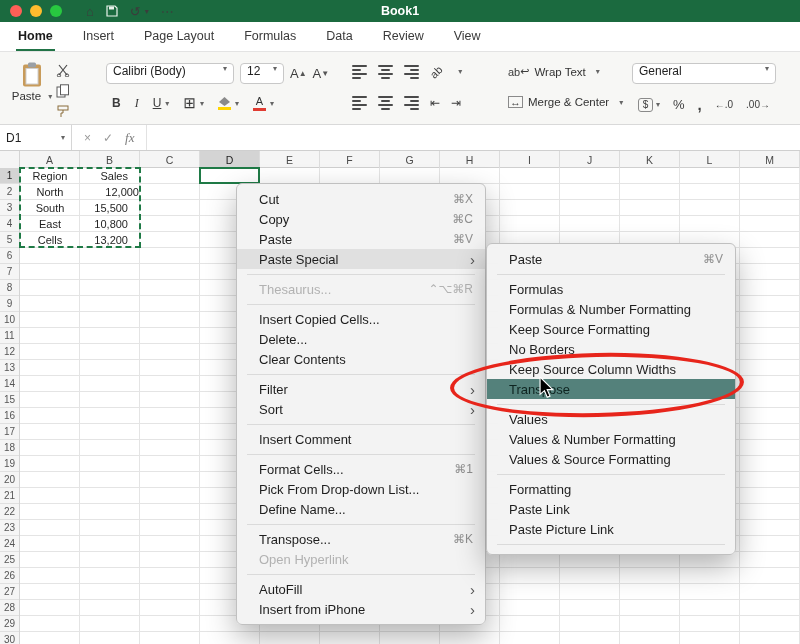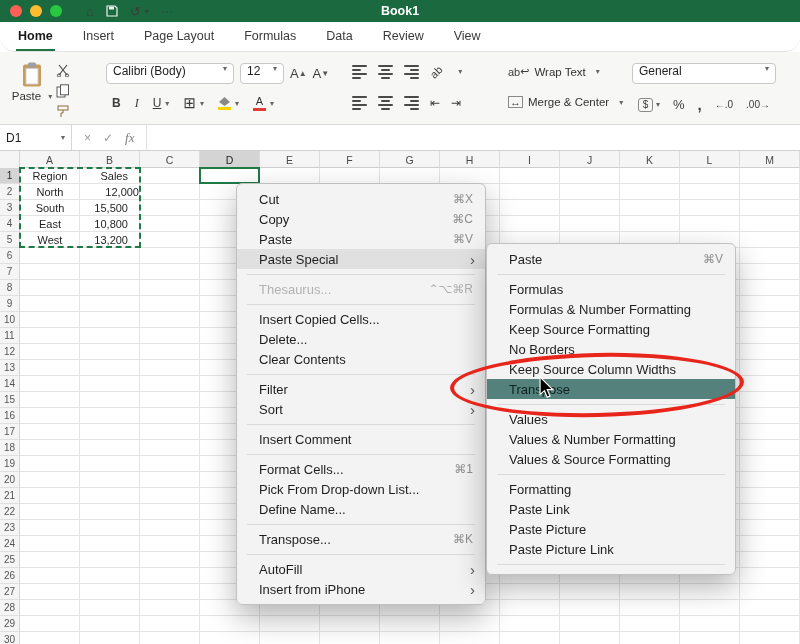--- a/index.html
+++ b/index.html
@@ -12,21 +12,21 @@
     display:flex; align-items:center; z-index:10; }
   .lights { display:flex; gap:8px; padding:0 10px; }
   .light { width:12px; height:12px; border-radius:50%; }
   .light.red { background:#ff5f57; } .light.yellow { background:#febc2e; } .light.green { background:#28c840; }
   .tb-icons { display:flex; align-items:center; gap:12px; color:#eaf3ec; font-size:13px; margin-left:14px; }
   .tb-icons .chev { font-size:8px; margin-left:-8px; }
   .tb-title { position:absolute; left:0; right:0; text-align:center; color:#fff; font-size:12.5px; font-weight:700; pointer-events:none; }
 
   
   .tabbar { position:absolute; top:22px; left:0; right:0; height:30px; background:#fff;
-    border-bottom:1px solid #e3e3e3; display:flex; align-items:flex-end; padding-left:16px; gap:26px; z-index:9;border-radius:15px; }
+    border-bottom:1px solid #e3e3e3; display:flex; align-items:flex-end; padding-left:16px; gap:26px; z-index:9; }
   .tab { font-size:12.5px; color:#3a3a3a; padding:0 2px 8px; }
   .tab.active { font-weight:700; color:#1c1c1c; border-bottom:2px solid #217346; padding-bottom:6px; }
 
   
   .ribbon { position:absolute; top:52px; left:0; right:0; height:73px; background:#f7f7f5;
     border-bottom:1px solid #d9d9d9; z-index:8; font-size:12px; color:#333; overflow:hidden; }
   .rb { position:absolute; display:flex; align-items:center; }
   .select { background:#fff; border:1px solid #c8c8c8; border-radius:4px; height:21px;
     display:flex; align-items:flex-start; justify-content:space-between; padding:0 6px; font-size:12px; color:#222; }
   .chevron { font-size:8px; color:#666; margin-left:5px; }
@@ -343,21 +343,21 @@
   <div class="sheet"></div>
   <div id="cell-layer">
       <div class="cell colA" style="left: 20px; top: 168px; width: 60px;">Region</div>
       <div class="cell colB" style="left: 80px; top: 168px; width: 60px;">Sales</div>
       <div class="cell colA" style="left: 20px; top: 184px; width: 60px;">North</div>
       <div class="cell colB" style="left: 91px; top: 184px; width: 60px;">12,000</div>
       <div class="cell colA" style="left: 20px; top: 200px; width: 60px;">South</div>
       <div class="cell colB" style="left: 80px; top: 200px; width: 60px;">15,500</div>
       <div class="cell colA" style="left: 20px; top: 216px; width: 60px;">East</div>
       <div class="cell colB" style="left: 80px; top: 216px; width: 60px;">10,800</div>
-      <div class="cell colA" style="left: 20px; top: 232px; width: 60px;">West</div>
+      <div class="cell colA" style="left: 20px; top: 232px; width: 60px;">Cells</div>
       <div class="cell colB" style="left: 80px; top: 232px; width: 60px;">13,200</div>
     </div>
   <div class="ants"></div>
   <div class="selcell"></div>
 
   <div class="menu" id="context-menu">
       <div class="menu-item">
         <span class="mi-label">Cut</span>
         <span class="mi-right">⌘X</span>
       </div>
@@ -410,20 +410,23 @@
         <span class="mi-label">Pick From Drop-down List...</span>
       </div>
       <div class="menu-item">
         <span class="mi-label">Define Name...</span>
       </div>
       <div class="menu-sep"></div>
       <div class="menu-item">
         <span class="mi-label">Transpose...</span>
         <span class="mi-right">⌘K</span>
       </div>
+      <div class="menu-item disabled">
+        <span class="mi-label">Open Hyperlink</span>
+      </div>
       <div class="menu-sep"></div>
       <div class="menu-item">
         <span class="mi-label">AutoFill</span>
         <span class="mi-right arrow">›</span>
       </div>
       <div class="menu-item">
         <span class="mi-label">Insert from iPhone</span>
         <span class="mi-right arrow">›</span>
       </div>
     </div>
@@ -461,23 +464,20 @@
       </div>
       <div class="menu-item">
         <span class="mi-label">Values &amp; Source Formatting</span>
       </div>
       <div class="menu-sep"></div>
       <div class="menu-item">
         <span class="mi-label">Formatting</span>
       </div>
       <div class="menu-item">
         <span class="mi-label">Paste Link</span>
-      </div>
-      <div class="menu-item">
-        <span class="mi-label">Paste Picture</span>
       </div>
       <div class="menu-item">
         <span class="mi-label">Paste Picture Link</span>
       </div>
       <div class="menu-sep"></div>
     </div>
 
   <div class="red-ellipse"></div>
 
   <div class="cursor">

